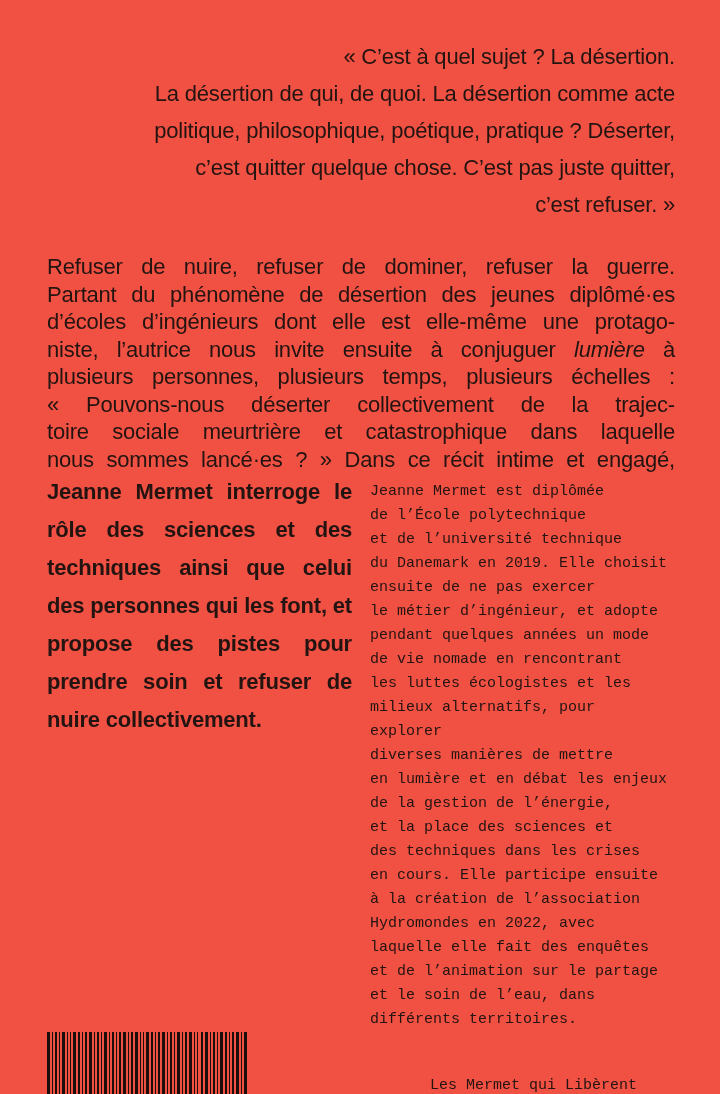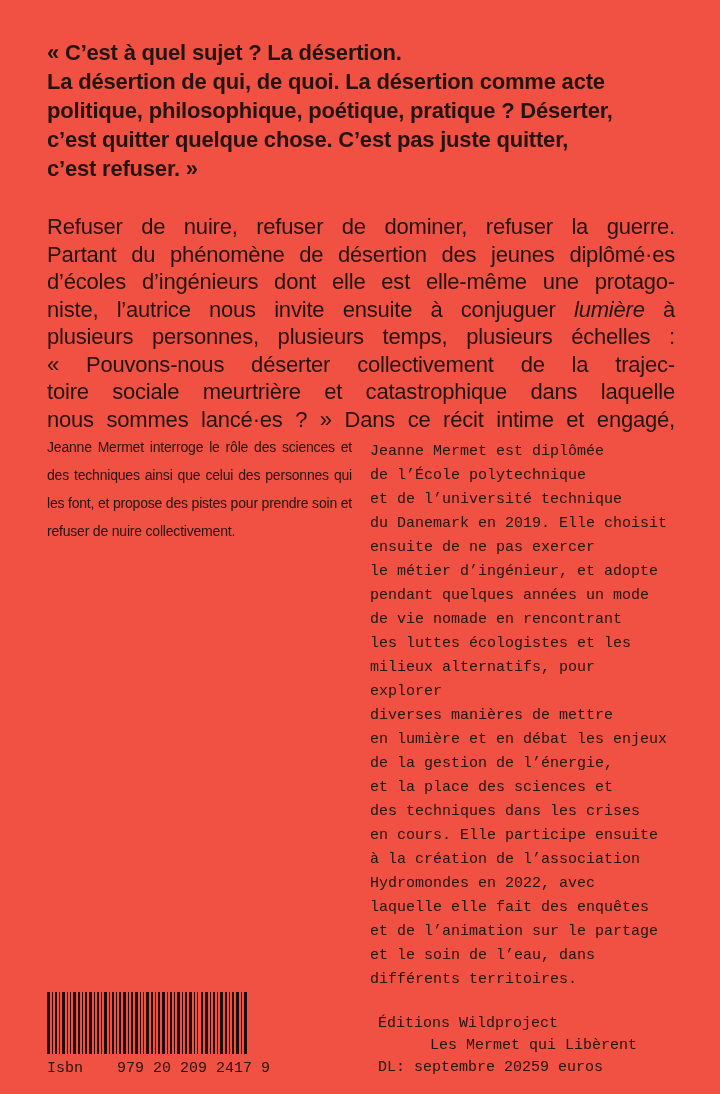--- a/index.html
+++ b/index.html
@@ -15,47 +15,47 @@
     height: 1094px;
     padding: 38px 45px 42px 47px;
     display: flex;
     flex-direction: column;
     background: #F15143;
     color: #231411;
     font-family: "Liberation Sans", sans-serif;
   }
   .quote {
     font-size: 22px;
-    line-height: 29px;
-    font-weight: 700;
+    line-height: 37px;
+    font-weight: 400;
     letter-spacing: -0.2px;
-    text-align: left;
+    text-align: right;
     white-space: pre-line;
   }
   .synopsis {
     margin-top: 30px;
     font-size: 22px;
     line-height: 27.5px;
     font-weight: 400;
     letter-spacing: -0.2px;
     text-align: justify;
     text-align-last: justify;
     white-space: pre-line;
   }
   .synopsis em { font-style: italic; }
   .columns {
     display: flex;
     justify-content: space-between;
     align-items: flex-start;
   }
   .left-col {
     width: 305px;
-    font-size: 14px;
-    line-height: 28px;
-    font-weight: 400;
+    font-size: 22px;
+    line-height: 38px;
+    font-weight: 700;
     letter-spacing: -0.2px;
     text-align: justify;
   }
   .right-col {
     width: 305px;
     padding-top: 7px;
     font-family: "Liberation Mono", monospace;
     font-size: 15px;
     line-height: 24px;
     white-space: pre-line;
@@ -190,21 +190,20 @@
             <rect x="197" y="0" width="3" height="62"></rect>
         </g>
       </svg>
       <div class="isbn-line">
         <span>Isbn</span>
         <span>979 20 209 2417 9</span>
       </div>
     </div>
 
     <div class="footer-right">
-      <div>Éditions Wildproject</div>
       <div class="pub-line2">Les Mermet qui Libèrent</div>
       <div class="dl-row">
         <span>DL: septembre 2025</span>
         <span>9 euros</span>
       </div>
     </div>
 
   </div>
 </div>
 

